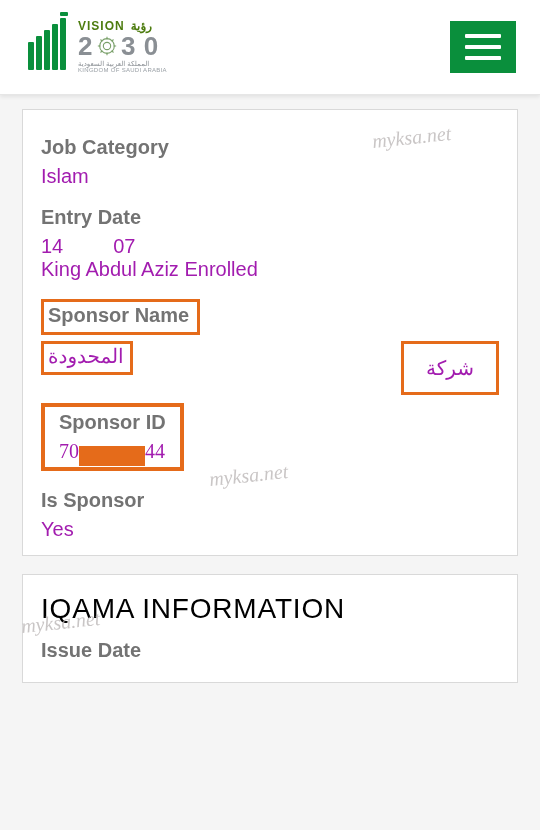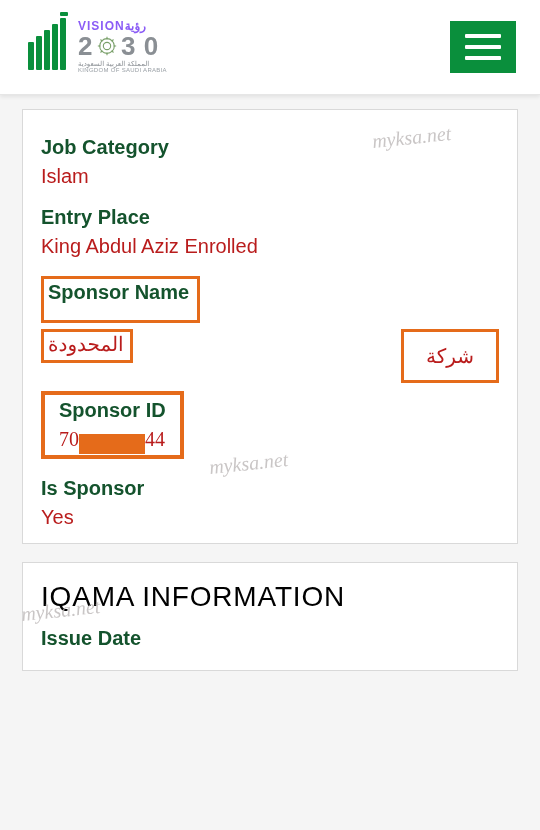--- a/index.html
+++ b/index.html
@@ -21,42 +21,42 @@
   .logo { display: flex; align-items: center; gap: 12px; }
   .logo-mark { display: flex; align-items: flex-end; gap: 2px; height: 46px; }
   .logo-mark .bar { width: 6px; background: #0a8f3c; border-radius: 1px; }
   .logo-mark .b1 { height: 28px; }
   .logo-mark .b2 { height: 34px; }
   .logo-mark .b3 { height: 40px; }
   .logo-mark .b4 { height: 46px; }
   .logo-mark .b5 { height: 52px; position: relative; }
   .logo-mark .b5::after { content:""; position:absolute; top:-6px; right:-2px; width:8px; height:4px; background:#0a8f3c; border-radius:1px; }
   .logo-text { line-height: 1.05; }
-  .logo-line1 { display:flex; font-size:12px; color:#8b5cf6; letter-spacing:1px; font-weight:600; }
+  .logo-line1 { display:flex; gap:6px; font-size:12px; color:#4d7c0f; letter-spacing:1px; font-weight:600; }
   .logo-line2 { display:flex; align-items:center; gap:3px; font-size:26px; font-weight:700; color:#8a8f94; letter-spacing:0.5px; }
   .logo-line2 .zero { color:#8a8f94; }
   .logo-line2 .gear { width:22px; height:22px; display:inline-flex; align-items:center; justify-content:center; }
   .logo-line3 { font-size:7px; color:#8a8f94; letter-spacing:0.3px; }
   .logo-line3b { font-size:6px; color:#9aa0a6; letter-spacing:0.3px; }
 
   .hamburger {
     width: 66px; height: 52px; background:#0a8f3c; display:flex;
     flex-direction:column; align-items:center; justify-content:center; gap:7px;
     cursor:pointer;
   }
   .hamburger span { width:36px; height:4px; background:#fff; border-radius:1px; }
 
   .page { padding: 14px 22px 0 22px; }
   .card {
     background:#fff; border:1px solid #d9d9d9; padding: 26px 18px 14px 18px;
     margin-bottom: 18px;
   }
-  .label { font-weight:700; color:#14532d; font-size:20px; margin-top:18px; margin-bottom:6px; }
+  .label { font-weight:700; color:#737373; font-size:20px; margin-top:18px; margin-bottom:6px; }
   .label.first { margin-top:0; }
-  .value { color:#b91c1c; font-size:20px; font-weight:400; }
+  .value { color:#a21caf; font-size:20px; font-weight:400; }
   .value .gap { display:inline-block; width:50px; }
   .redact { display:inline-block; vertical-align:middle; }
   .hl-box { border:3px solid #e56b1a; display:inline-block; padding:0px 6px 4px 4px; }
 
   .section-title { font-weight:400; color:#000000; font-size:28px; letter-spacing:0.8px; margin-bottom:14px; padding-top:4px;}
 
   .wm { position:absolute; color:#b8b3b3; font-style:italic; font-size:20px; font-weight:500; transform:rotate(-6deg); pointer-events:none; user-select:none; opacity:0.75; white-space:nowrap; font-family: Georgia, 'Times New Roman', serif; }
 
   .sponsor-name-row { display:flex; justify-content:space-between; align-items:flex-start; }
 </style>
@@ -105,26 +105,29 @@
 
   <div class="card" style="position:relative;">
 
     <span class="wm" style="top:16px; right:66px;">myksa.net</span>
     <span class="wm" style="bottom:68px; left:186px;">myksa.net</span>
 
     <div class="label first">Job Category</div>
 
     <div class="value">Islam</div>
 
+    <div class="label">Entry Date</div>
+    <div class="value">
+      <span>14</span><span class="gap"></span><span>07</span>
+    </div>
 
-    <div class="label">Entry Place</div>
     <div class="value">King Abdul Aziz Enrolled</div>
 
     <div style="position:relative; margin-top:18px;">
-      <span class="hl-box label" style="margin:0; padding:2px 8px 16px 4px;">Sponsor Name</span>
+      <span class="hl-box label" style="margin:0; padding:2px 8px 5px 4px;">Sponsor Name</span>
     </div>
     <div class="sponsor-name-row" style="margin-top:6px;">
       <span class="hl-box value" style="font-size:20px;">المحدودة</span>
       <span class="hl-box value" style="font-size:20px; padding:12px 22px;">شركة</span>
     </div>
 
     <div style="position:relative; margin-top:8px;">
       <div style="border:4px solid #e56b1a; display:inline-block; padding:4px 14px 4px 14px;">
         <div class="label" style="margin:0;">Sponsor ID</div>
         <div class="value" style="margin-top:6px;font-family:Liberation Serif, serif;">

